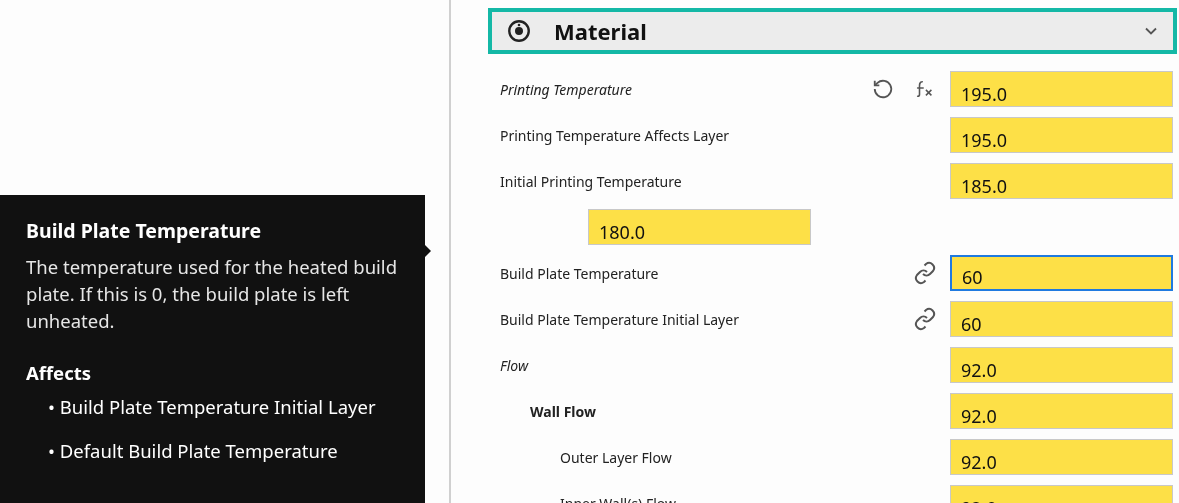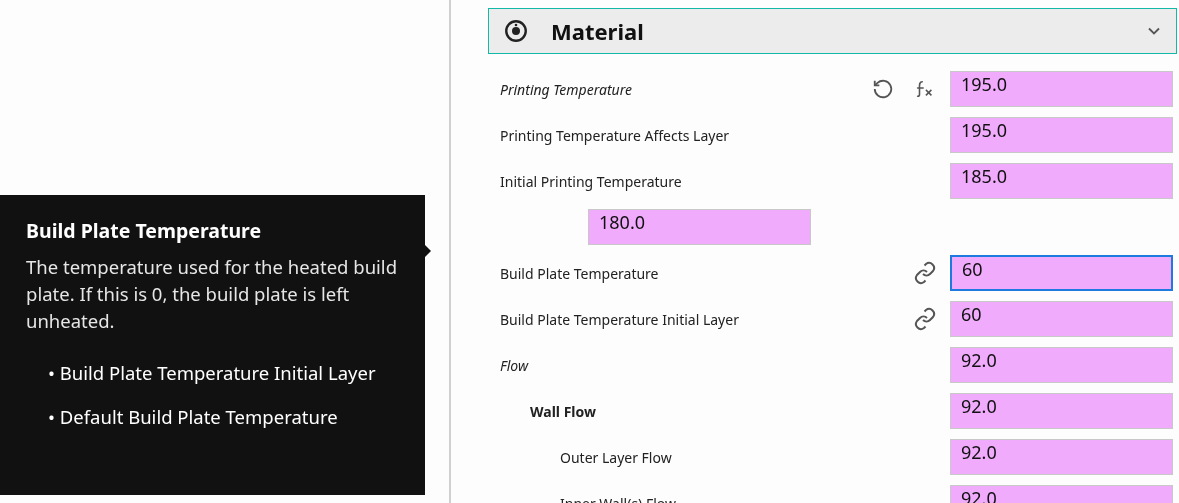--- a/index.html
+++ b/index.html
@@ -51,21 +51,21 @@
   .panel {
     position: absolute;
     left: 488px;
     top: 8px;
     right: 2px;
   }
 
   .section-header {
     height: 46px;
     background: #ececec;
-    border: 1px solid #14b8a6;
+    border: 4px solid #14b8a6;
     display: flex;
     align-items: center;
     padding: 0 12px;
     gap: 20px;
     margin-bottom: 12px;
   }
   .section-header .icon-slot {
     width: 30px; height: 30px;
     display: flex; align-items: center; justify-content: center;
     color: #222;
@@ -90,23 +90,23 @@
   .row .label.italic { font-style: italic; }
   .row .action-slot {
     width: 42px; height: 32px;
     display: flex; align-items: center; justify-content: center;
     color: #555;
   }
   .row .input-wrap {
     width: 223px;
     height: 36px;
     border: 1px solid #c8c8c8;
-    background: #f0abfc;
+    background: #fde047;
     display: flex;
-    align-items: flex-start;
+    align-items: flex-end;
     padding: 0 10px;
     margin-left: 4px;
   }
   .row .input-wrap.focused {
     border: 2px solid #1f7ae0;
   }
   .row .input-wrap input {
     flex: 1;
     border: none;
     outline: none;
@@ -121,20 +121,21 @@
   svg { display: block; }
 </style>
 </head>
 <body>
 
 <div class="divider"></div>
 
 <div class="tooltip">
   <div class="title">Build Plate Temperature</div>
   <div class="desc">The temperature used for the heated build plate. If this is 0, the build plate is left unheated.</div>
+  <div class="label">Affects</div>
   <div class="bullet">Build Plate Temperature Initial Layer</div>
   <div class="bullet">Default Build Plate Temperature</div>
 </div>
 
 <div class="panel">
 
   <div class="section-header">
     <span class="icon-slot">
       <svg width="26" height="26" viewBox="0 0 24 24" fill="none" stroke="currentColor" stroke-width="2.2">
         <circle cx="12" cy="12" r="9"></circle>

